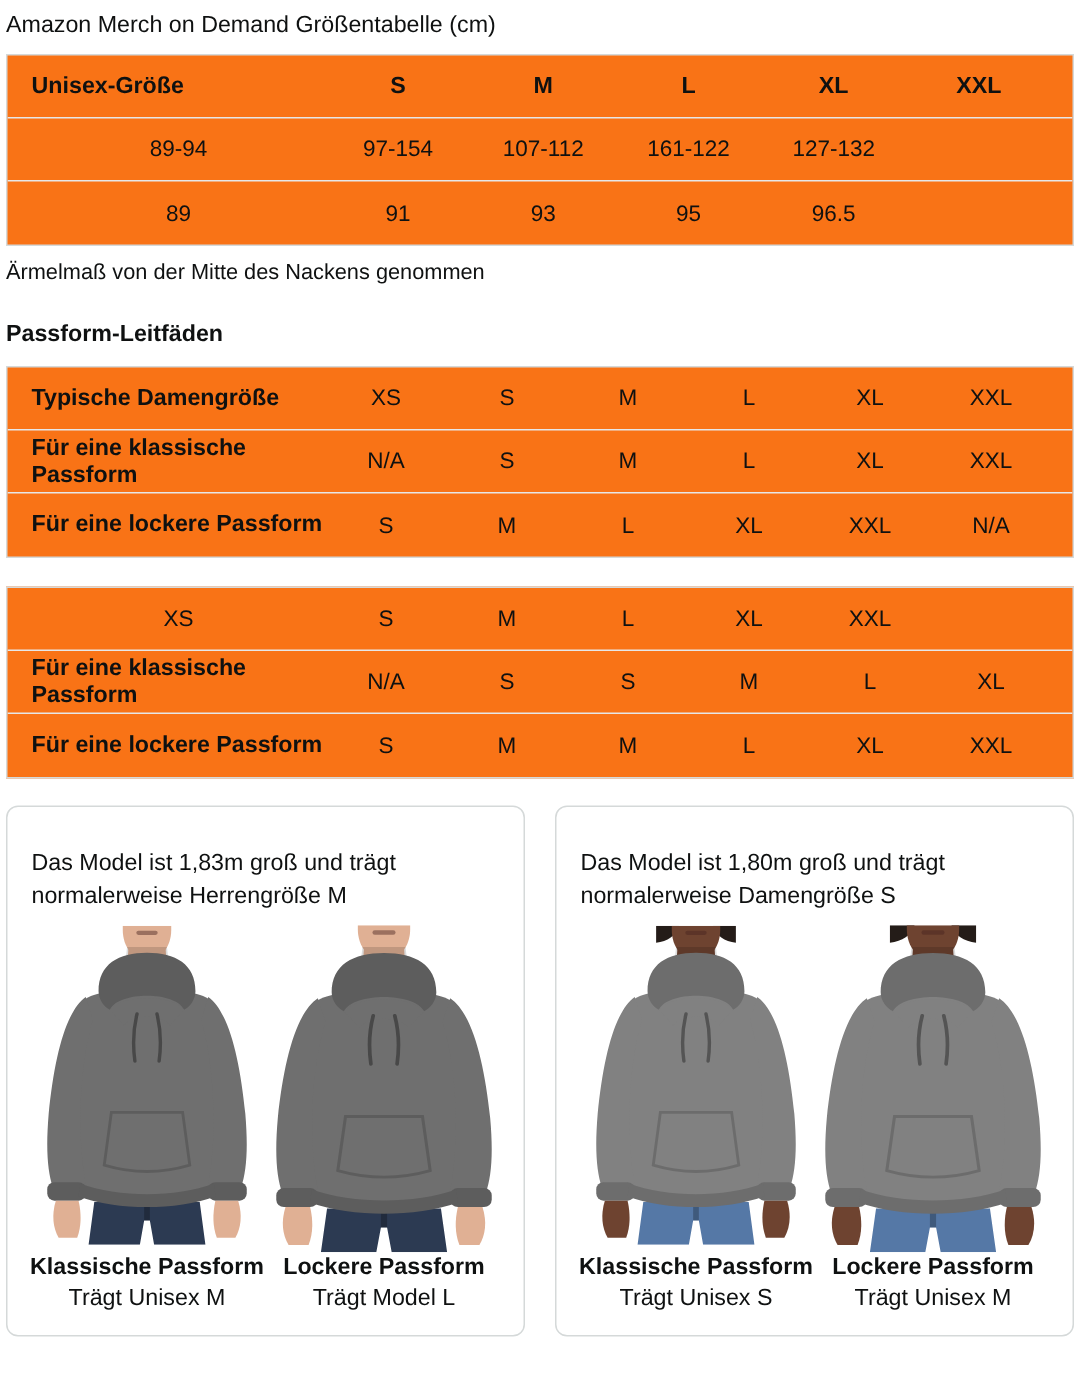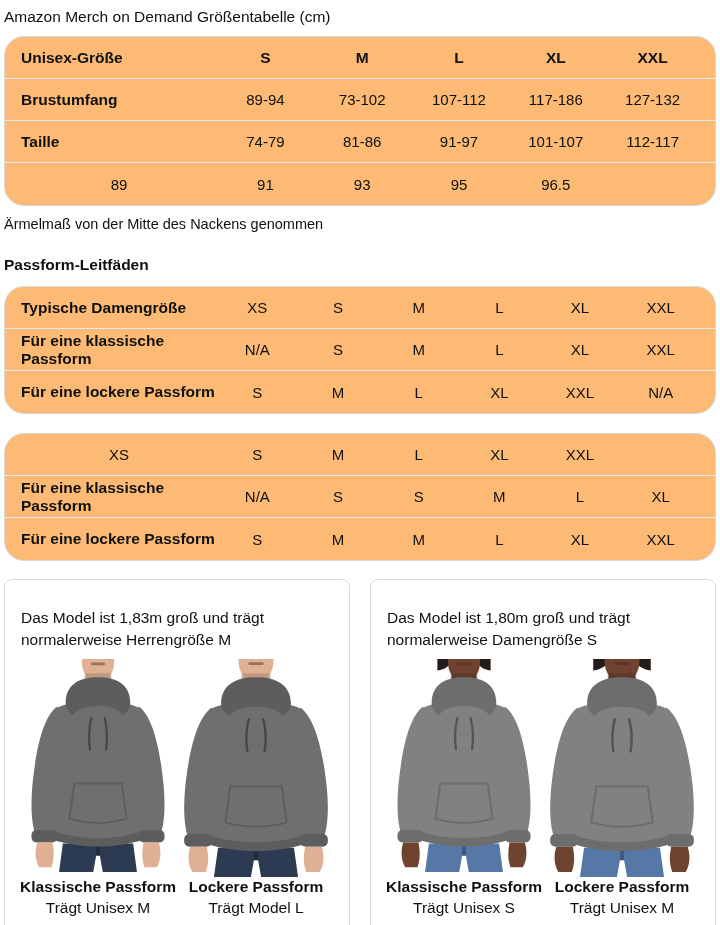--- a/index.html
+++ b/index.html
@@ -15,22 +15,22 @@
     color:var(--text);
     padding:4px 4px 0 4px;
     overflow:hidden;
   }
   .page-title{
     font-size:15.5px;line-height:20px;font-weight:400;
     margin:3px 0 9px 0;
   }
   .table{
     border:1px solid var(--border);
-    border-radius:20px;
-    background:#fdba74;
+    border-radius:0;
+    background:#f97316;
     overflow:hidden;
   }
   .trow{
     display:grid;
     align-items:center;
     height:42px;
     padding:0 14px 0 16px;
     border-bottom:1px solid var(--divider);
     font-size:15px;
   }
@@ -143,34 +143,25 @@
 <div class="table">
   <div class="trow cols5">
     <div class="tlabel">Unisex-Größe</div>
     <div class="tcell tlabel">S</div>
     <div class="tcell tlabel">M</div>
     <div class="tcell tlabel">L</div>
     <div class="tcell tlabel">XL</div>
     <div class="tcell tlabel">XXL</div>
   </div>
   <div class="trow cols5">
-    <div class="tlabel">Brustumfang</div>
     <div class="tcell">89-94</div>
-    <div class="tcell">73-102</div>
+    <div class="tcell">97-154</div>
     <div class="tcell">107-112</div>
-    <div class="tcell">117-186</div>
+    <div class="tcell">161-122</div>
     <div class="tcell">127-132</div>
-  </div>
-  <div class="trow cols5">
-    <div class="tlabel">Taille</div>
-    <div class="tcell">74-79</div>
-    <div class="tcell">81-86</div>
-    <div class="tcell">91-97</div>
-    <div class="tcell">101-107</div>
-    <div class="tcell">112-117</div>
   </div>
   <div class="trow cols5">
     <div class="tcell">89</div>
     <div class="tcell">91</div>
     <div class="tcell">93</div>
     <div class="tcell">95</div>
     <div class="tcell">96.5</div>
   </div>
 </div>
 

